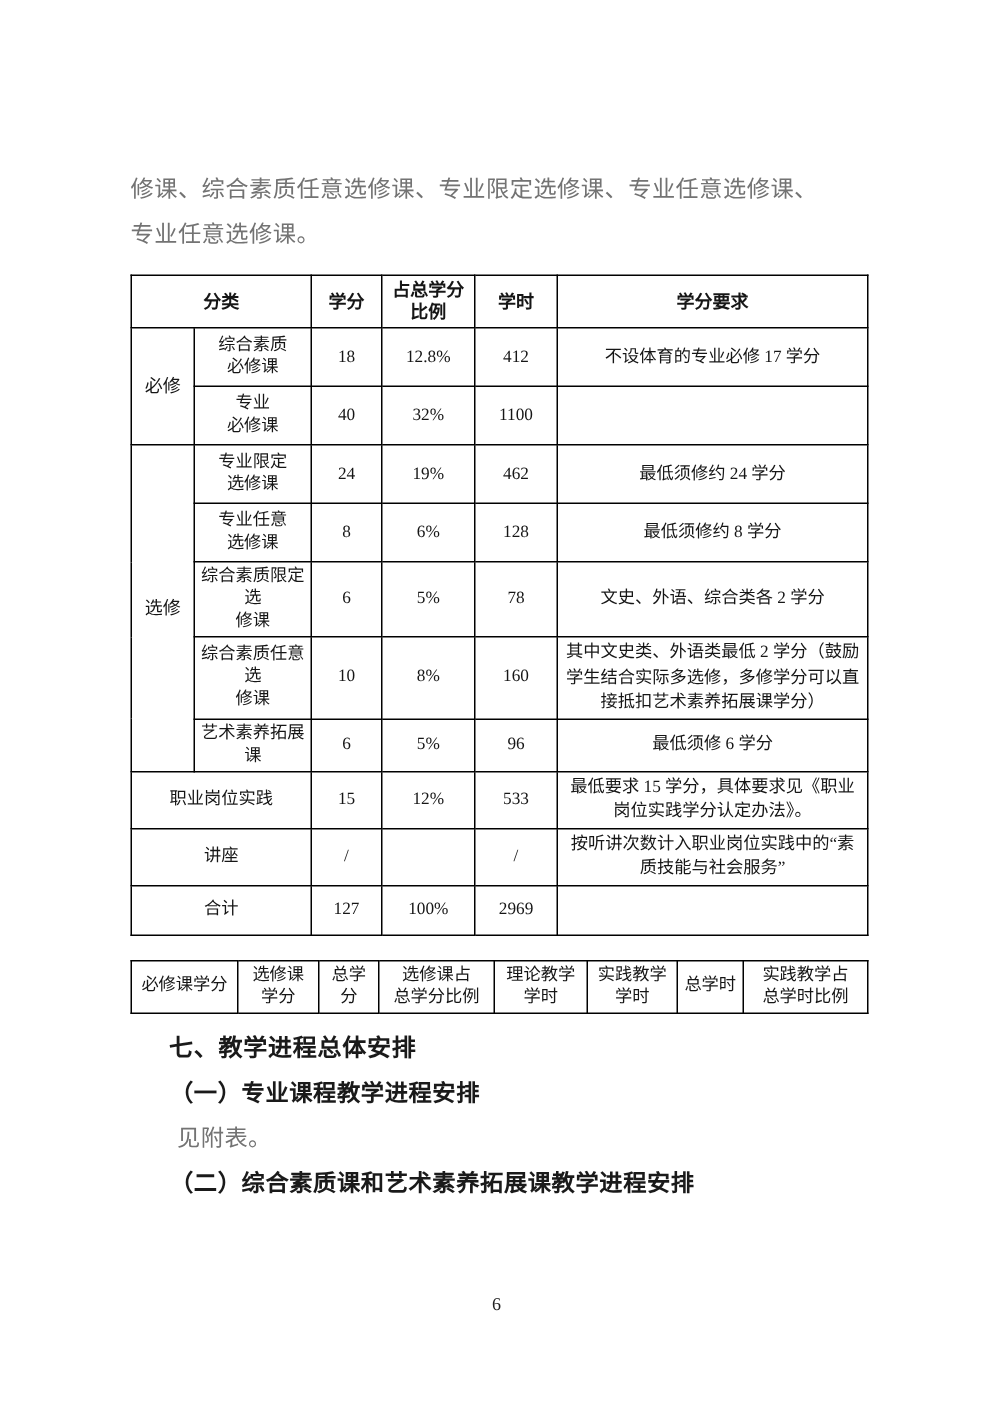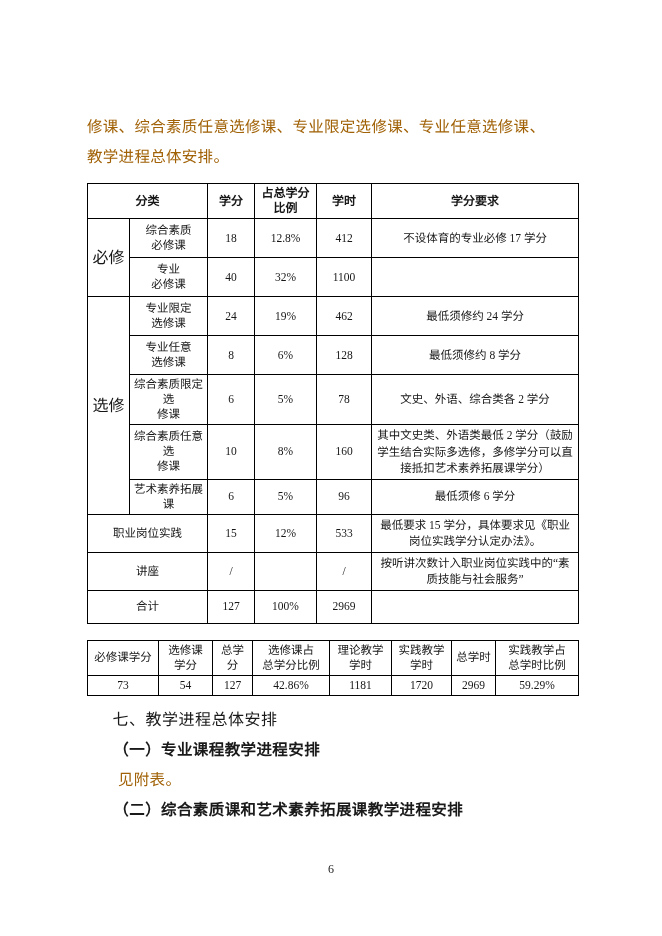--- a/index.html
+++ b/index.html
@@ -30,21 +30,21 @@
     width: 491px;
   }
 
   
   .para {
     font-size: 15.5px;
     line-height: 30px;
     letter-spacing: 0.3px;
     text-align: justify;
     margin: 0;
-    color: #a16207;
+    color: #737373;
   }
   .para.indent { text-indent: 2em; }
 
   
   table.doc-table {
     border-collapse: collapse;
     width: 491px;
     table-layout: fixed;
     font-size: 11.5px;
     line-height: 15px;
@@ -64,33 +64,33 @@
   .t-main { margin-top: 11px; }
   .t-sum  { margin-top: 16px; border-top: 0; }
 
   .cell-left {
     text-align: left;
     padding-left: 5px;
     padding-right: 4px;
     line-height: 16.5px;
   }
   .vert-group {
-    font-size: 16px;
+    font-size: 12px;
     line-height: 17px;
     letter-spacing: 0;
   }
   .vert-group span { display: block; }
   .num { font-family: "Liberation Serif", serif; }
 
   .rowtall td { height: 34px; }
 
   
   .h-main {
     font-family: "Liberation Sans", sans-serif;
-    font-weight: normal;
+    font-weight: bold;
     font-size: 16px;
     line-height: 30px;
     margin: 9px 0 0 0;
     text-indent: 1.6em;
     letter-spacing: 0.5px;
   }
   .h-sub {
     font-family: Liberation Sans, sans-serif;
     font-weight: bold;
     font-size: 15.5px;
@@ -111,21 +111,21 @@
     color: #222;
   }
 </style>
 </head>
 <body>
 
 <div class="page">
   <div class="content">
 
     <p class="para">修课、综合素质任意选修课、专业限定选修课、专业任意选修课、</p>
-    <p class="para">教学进程总体安排。</p>
+    <p class="para">专业任意选修课。</p>
 
     <table class="doc-table t-main">
       <colgroup>
         <col style="width:42px">
         <col style="width:78px">
         <col style="width:47px">
         <col style="width:62px">
         <col style="width:55px">
         <col style="width:207px">
       </colgroup>
@@ -279,30 +279,20 @@
             <span>学时</span>
           </td>
           <td>
             <span>总学时</span>
           </td>
           <td>
             <span>实践教学占</span><br>
             <span>总学时比例</span>
           </td>
         </tr>
-        <tr style="height:20px">
-          <td class="num">73</td>
-          <td class="num">54</td>
-          <td class="num">127</td>
-          <td class="num">42.86%</td>
-          <td class="num">1181</td>
-          <td class="num">1720</td>
-          <td class="num">2969</td>
-          <td class="num">59.29%</td>
-        </tr>
       </tbody>
     </table>
 
     <p class="h-main">七、教学进程总体安排</p>
     <p class="h-sub">（一）专业课程教学进程安排</p>
     <p class="para indent">见附表。</p>
     <p class="h-sub">（二）综合素质课和艺术素养拓展课教学进程安排</p>
 
   </div>
 

